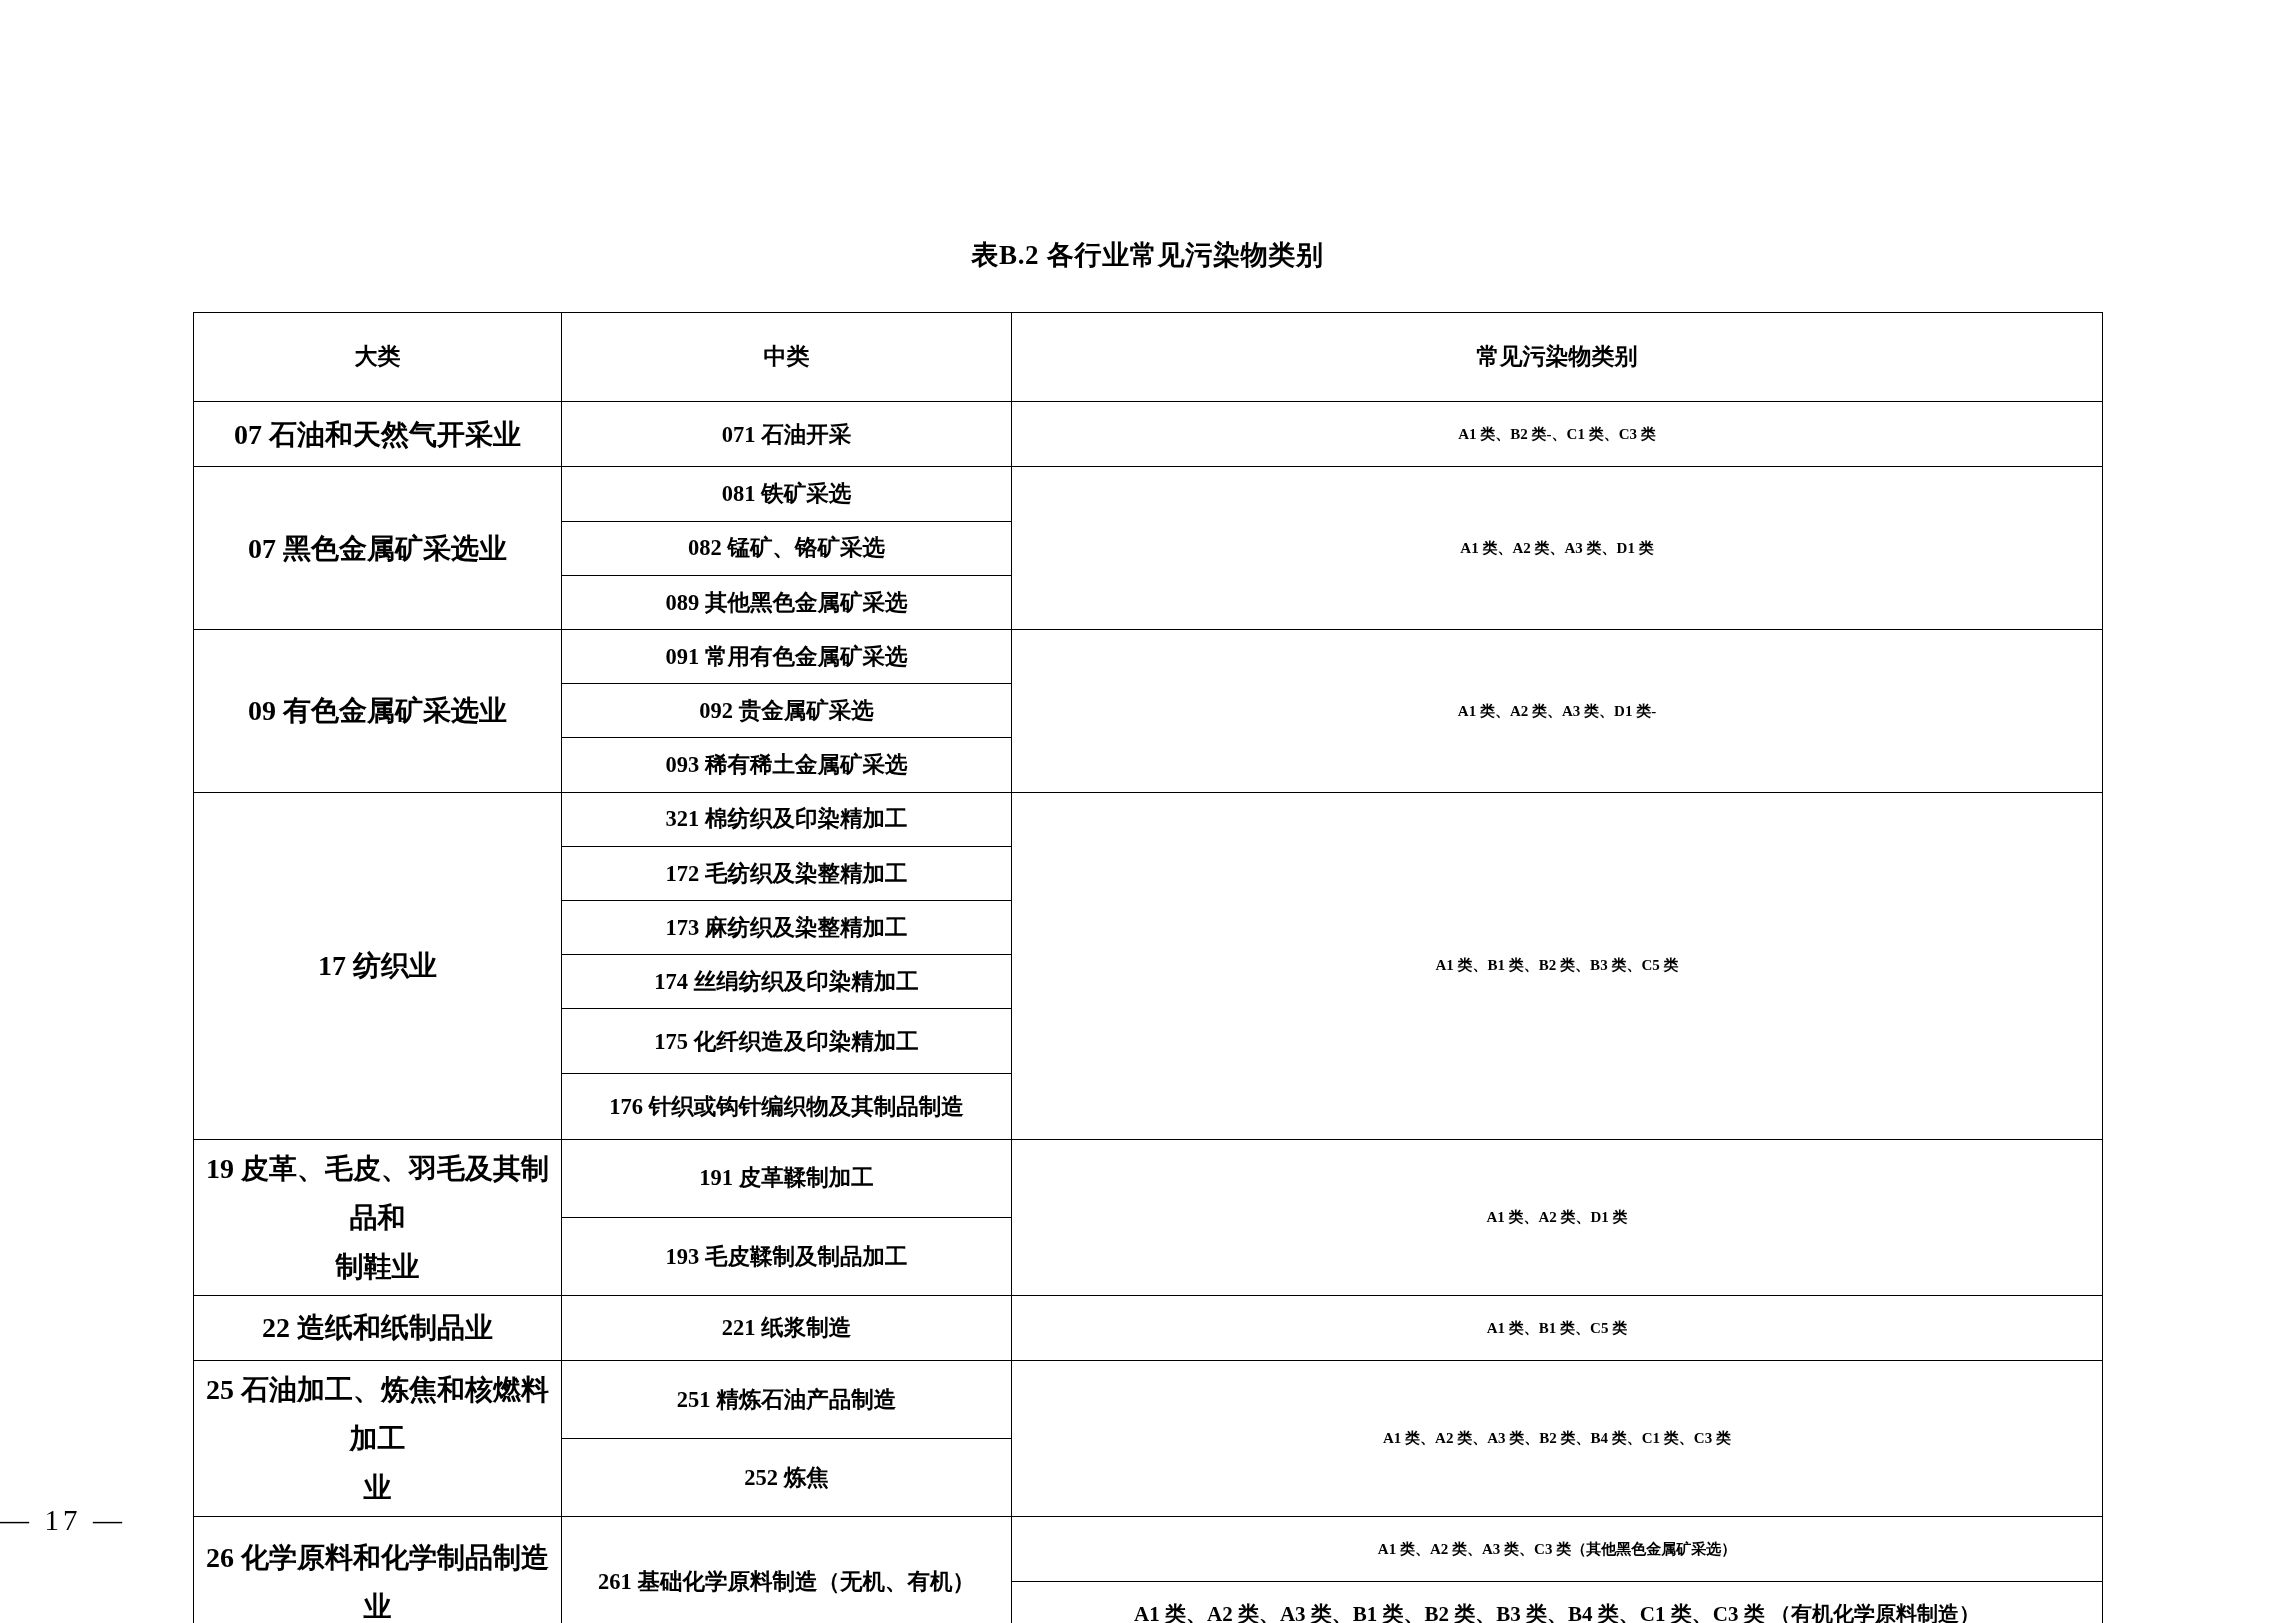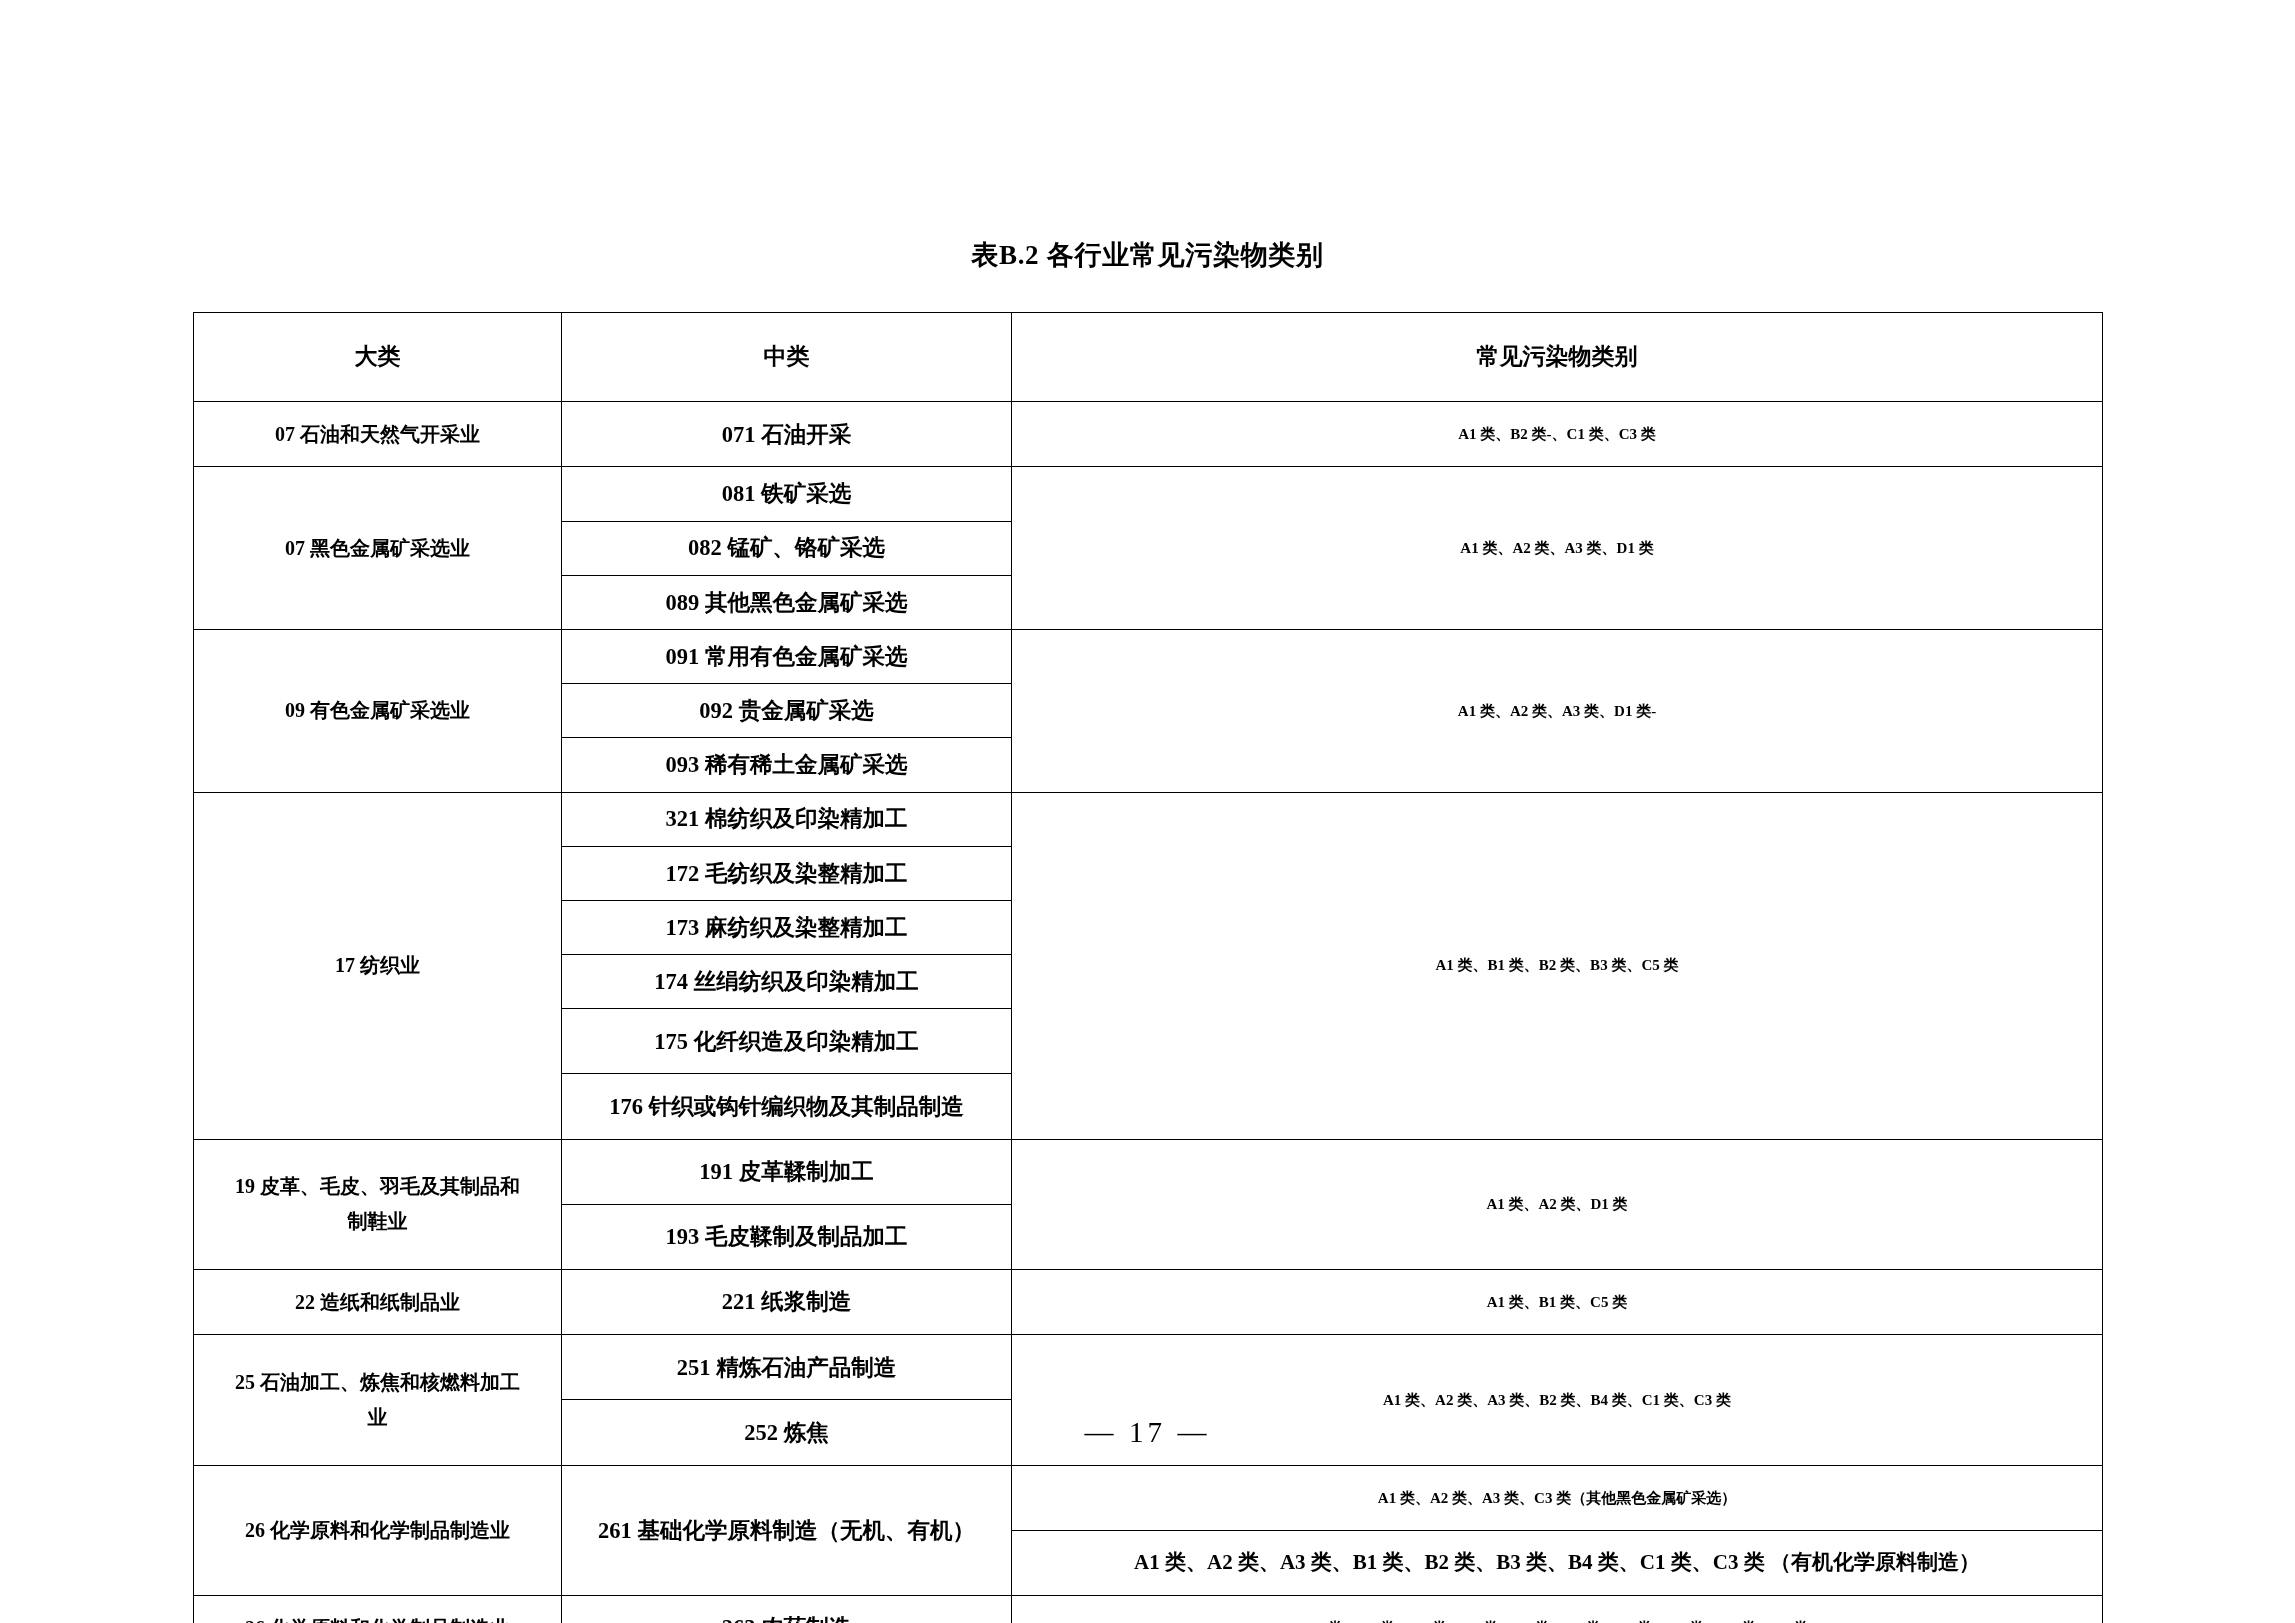--- a/index.html
+++ b/index.html
@@ -52,35 +52,35 @@
     padding: 4.1px 6.8px;
     font-weight: bold;
     line-height: 1.75;
     word-break: break-all;
   }
   col.c-major { width: 368px; }
   col.c-mid   { width: 450px; }
   col.c-poll  { width: 1091px; }
 
   th.hdr { height: 80px; font-size: 23px; }
-  td.major { font-size: 20px; }
+  td.major { font-size: 28px; }
   td.mid   { font-size: 22.5px; }
   td.poll  { font-size: 15px; }
   td.poll-long { font-size: 21px; margin-top: 23px; }
   td.r-std { height: 45px; }
   td.r-tall { height: 56px; }
 
   .two-line { line-height: 2.1; }
 
   .page-number {
     position: absolute;
     left: 0;
-    top: 1416px;
-    width: 2295px;
-    text-align: center;
+    top: 1504px;
+    width: 2295px;
+    text-align: left;
     font-size: 29px;
     letter-spacing: 4.1px;
   }
 </style>
 </head>
 <body>
 
 <div class="page">
 
   <div class="doc-title">

